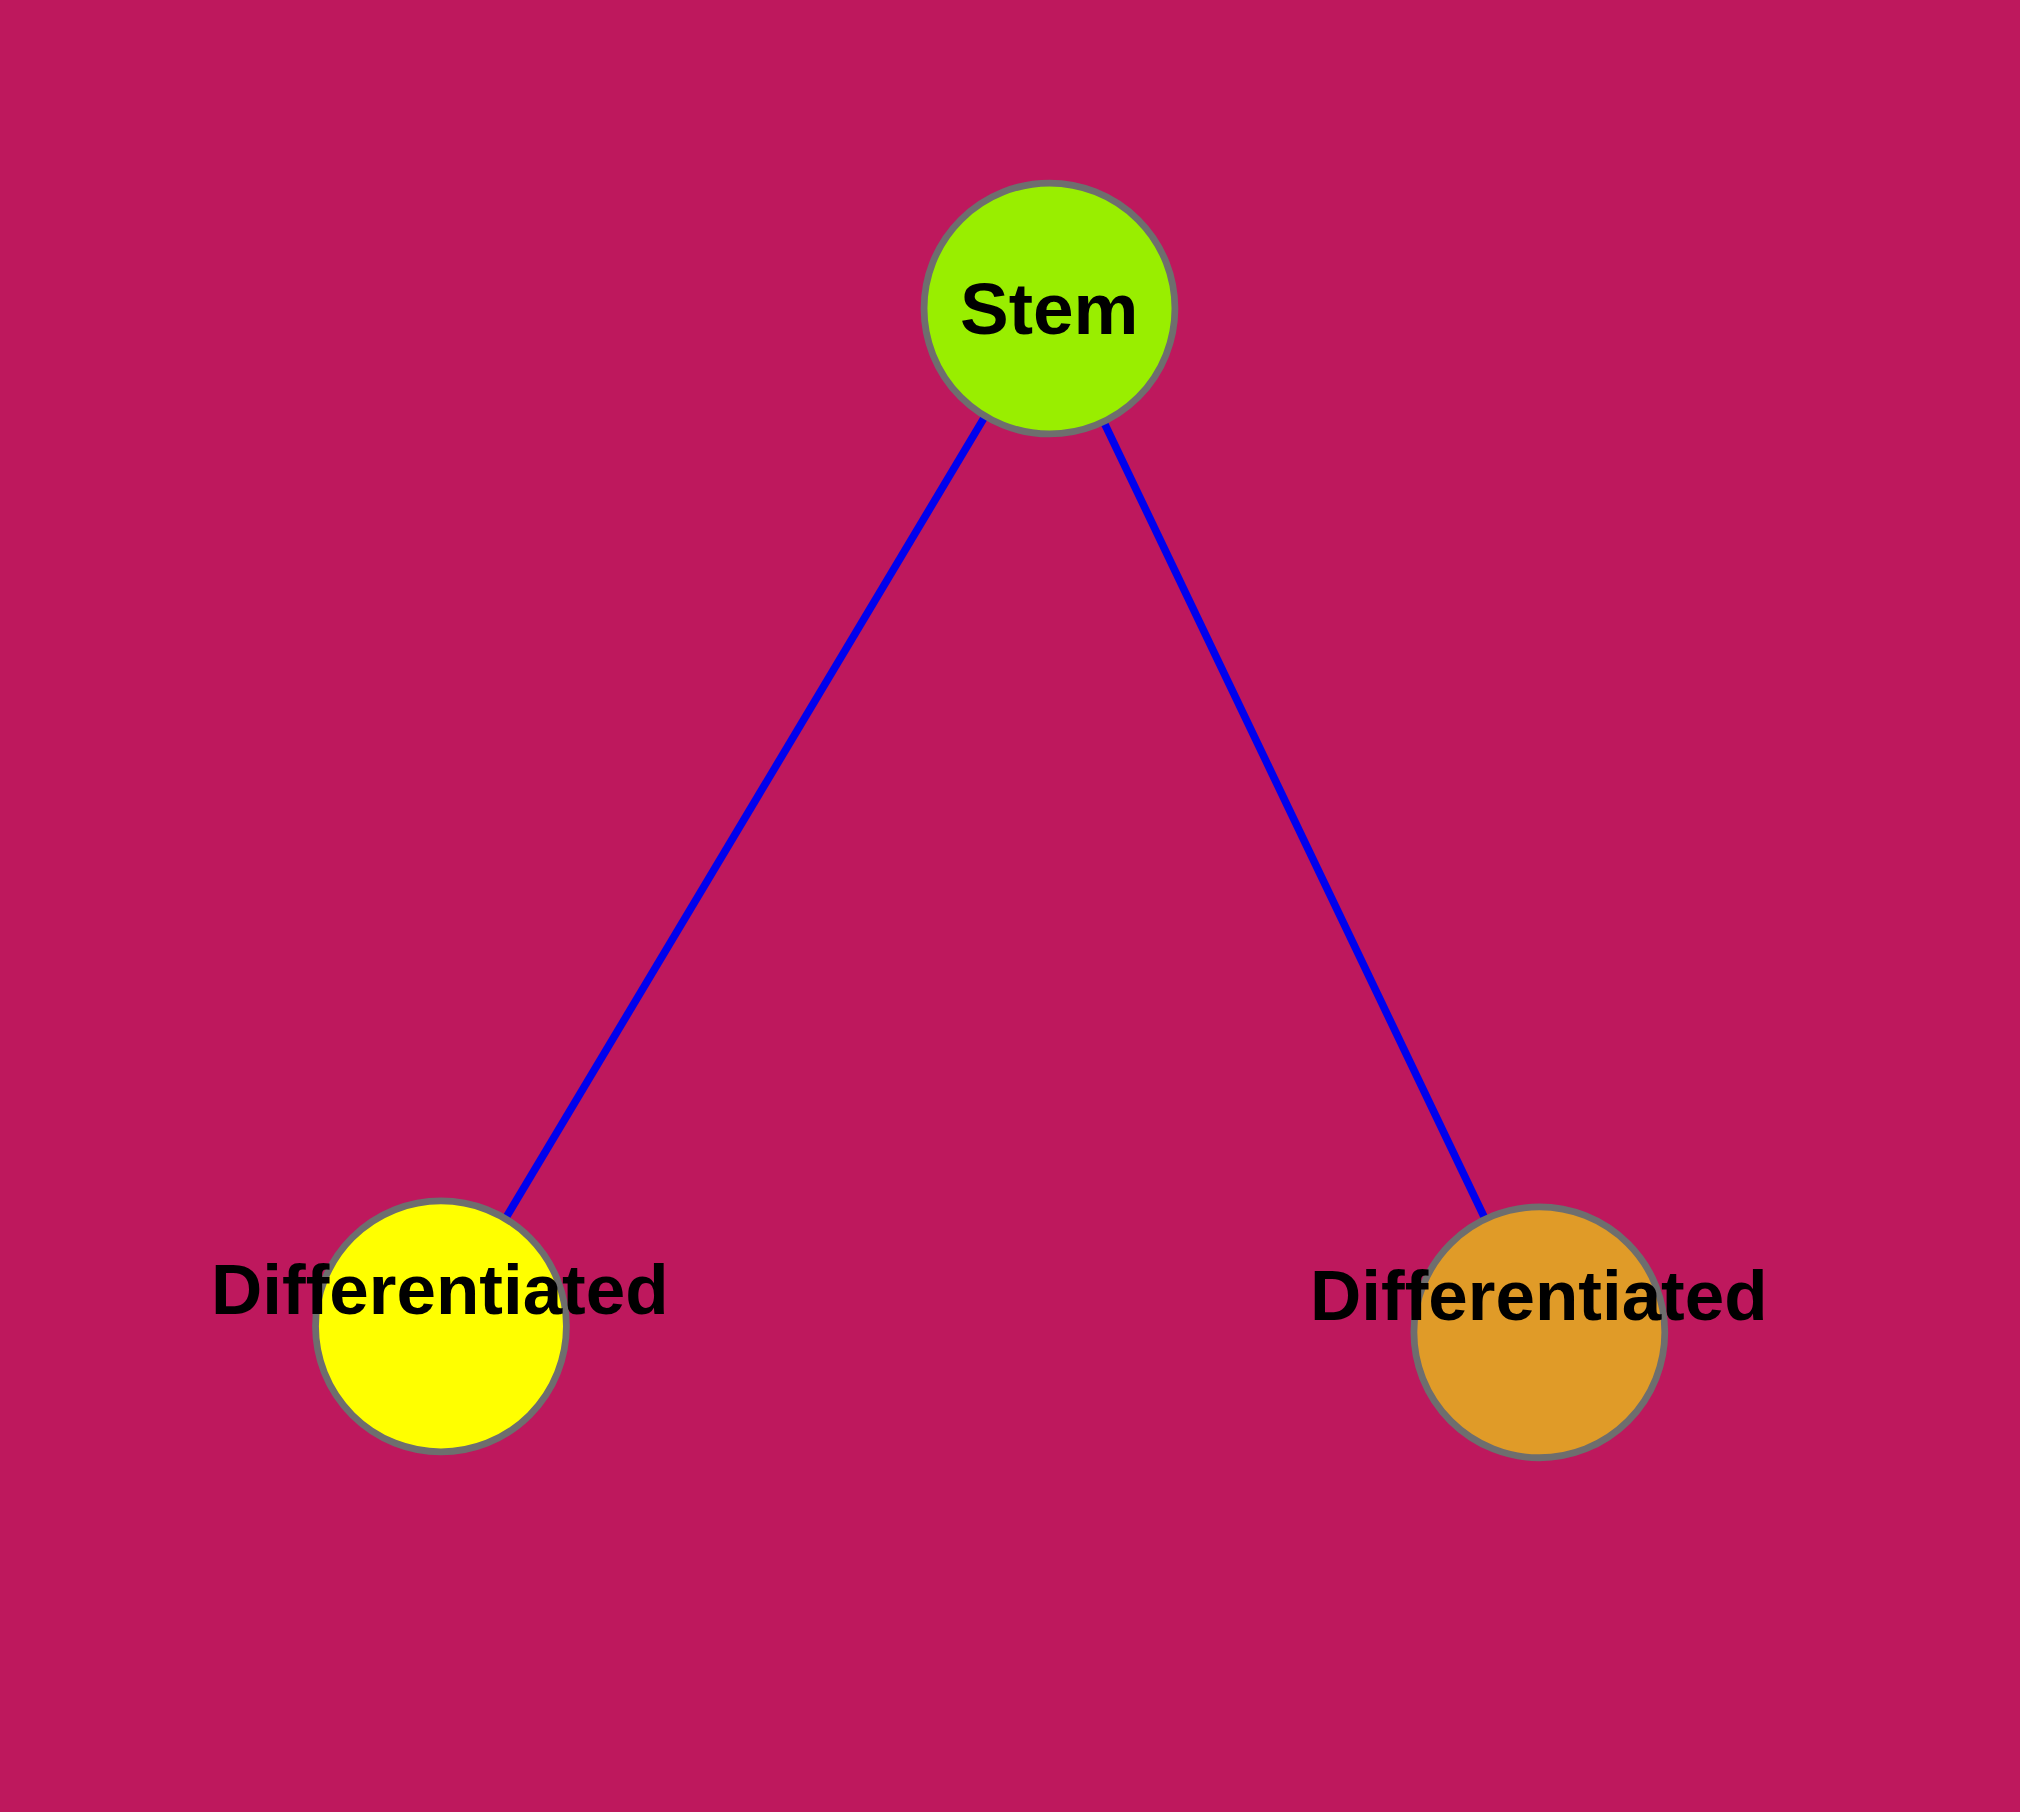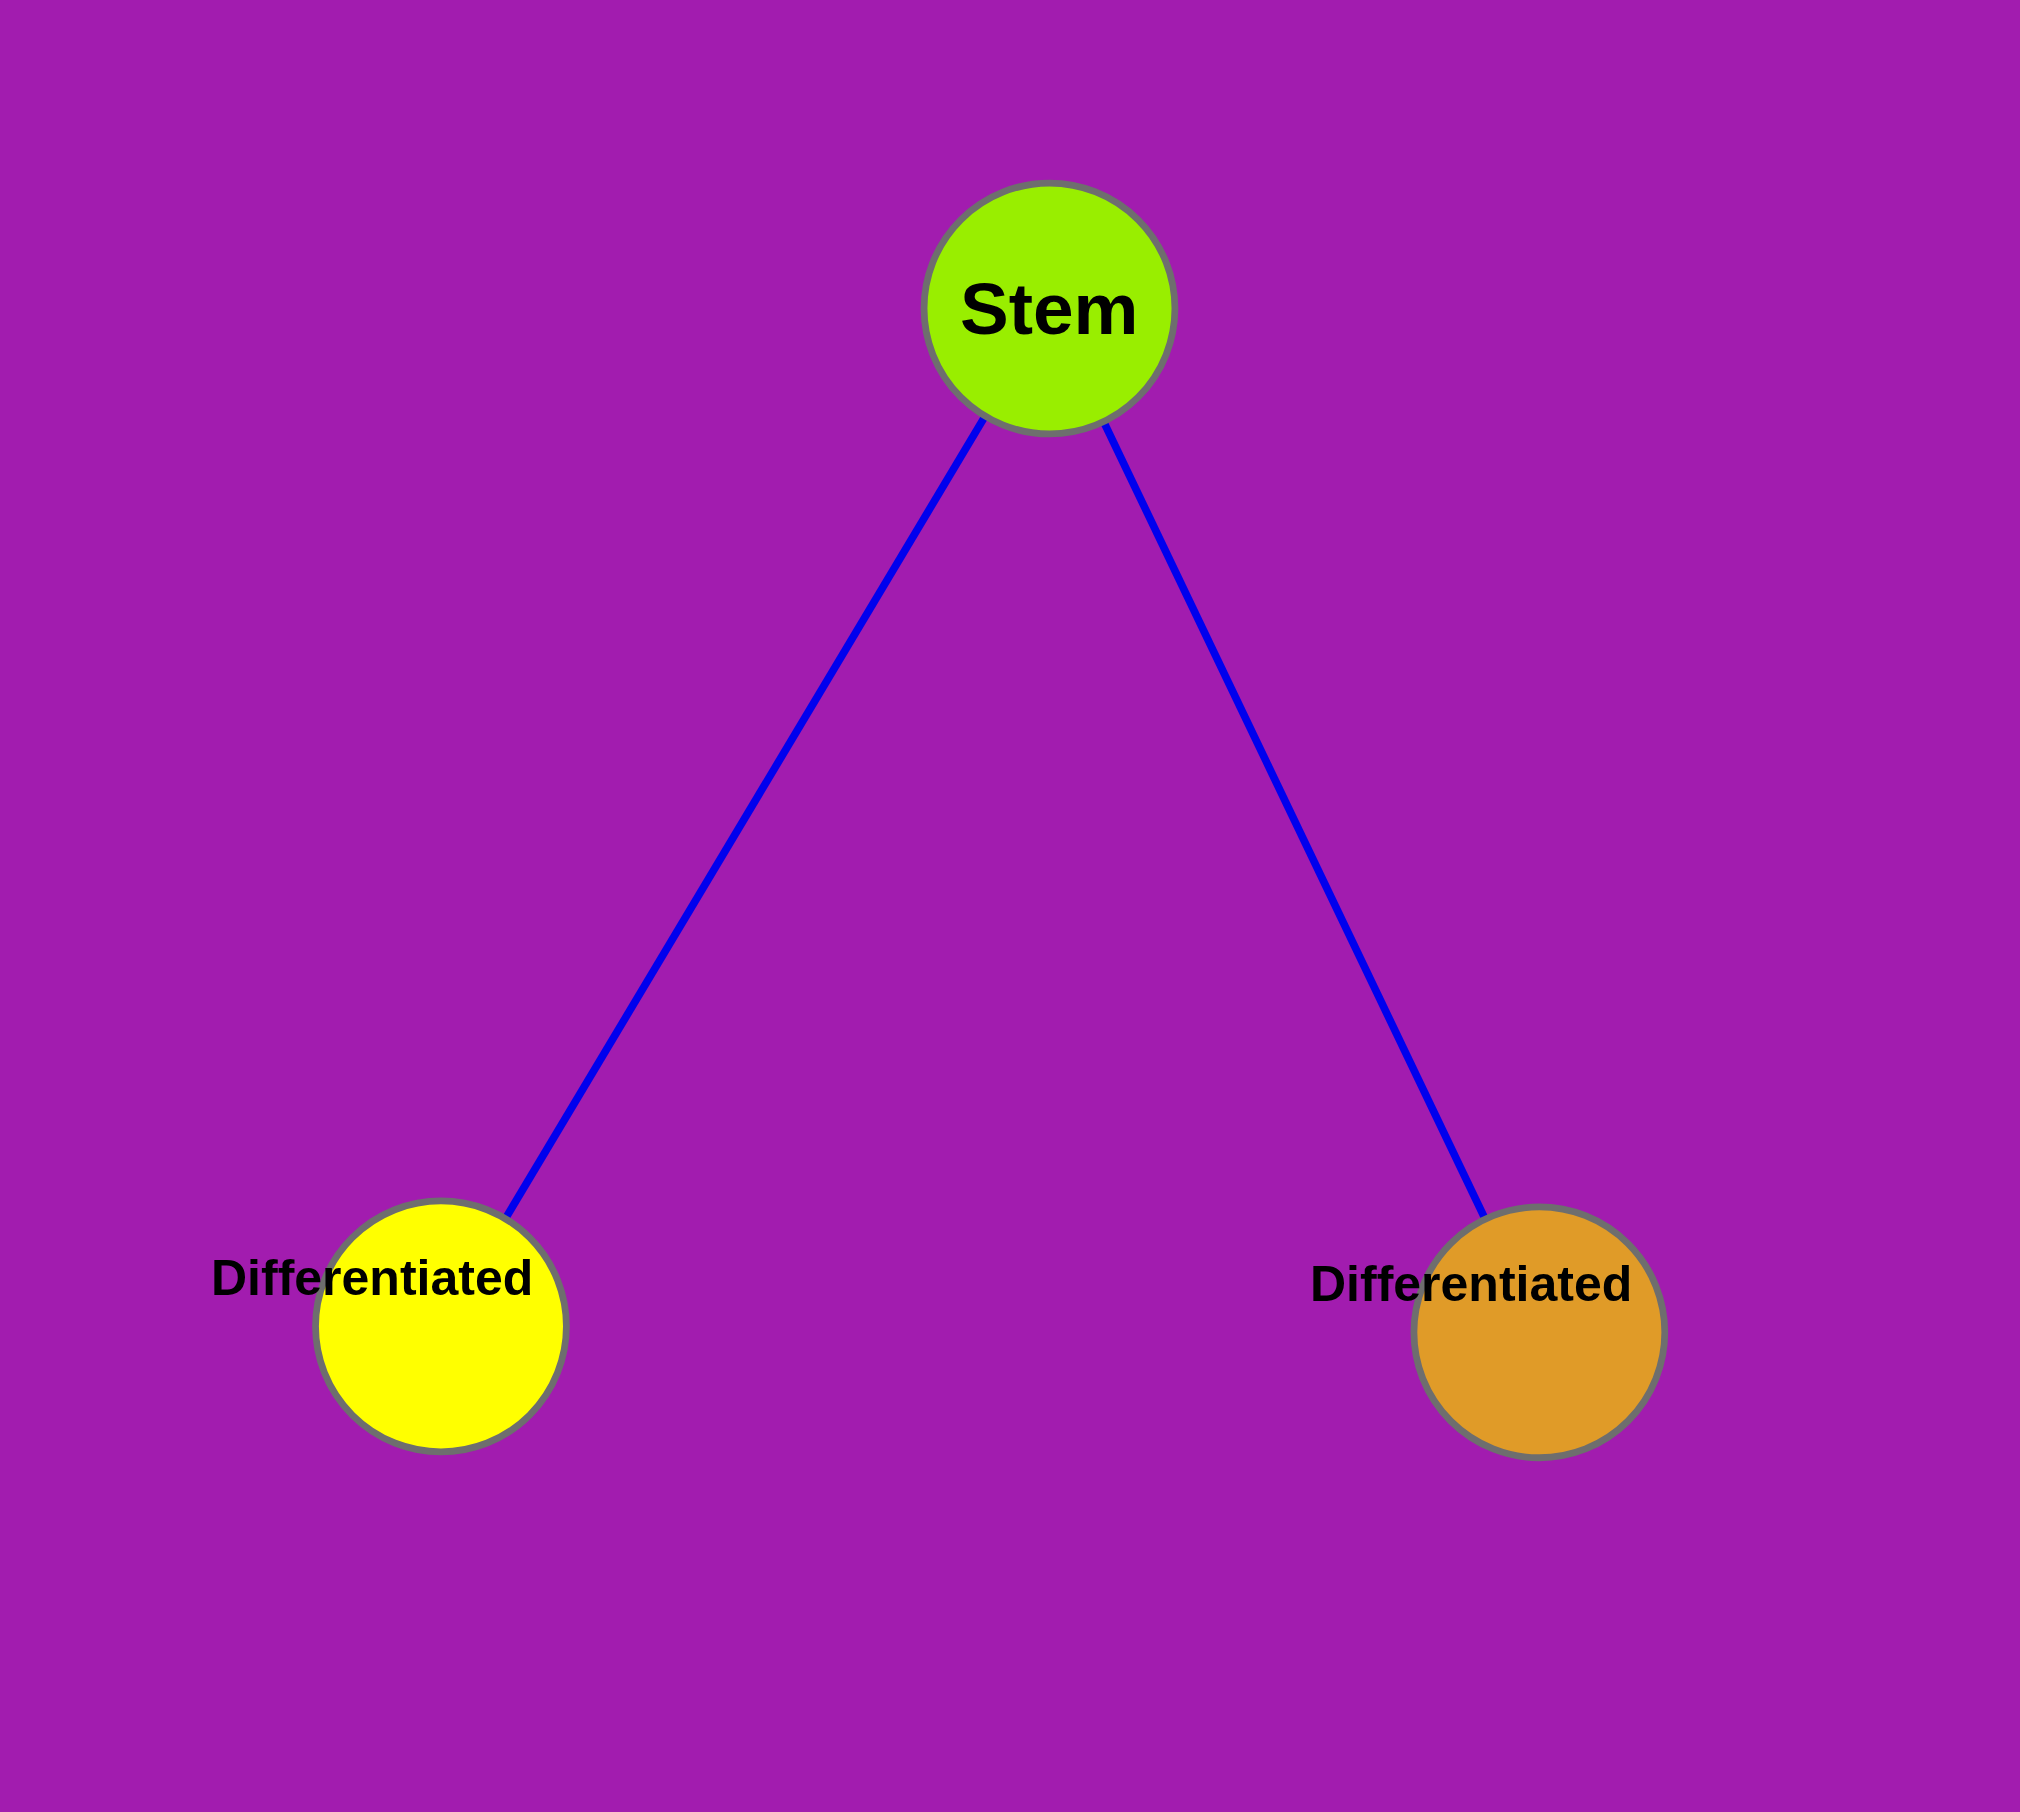--- a/index.html
+++ b/index.html
@@ -30,27 +30,27 @@
     text-align: center;
     white-space: pre;
     line-height: 1.03;
     pointer-events: none;
     -webkit-font-smoothing: antialiased;
   }
   .node-label.one-line {
     font-size: 73px;
   }
   .node-label.two-line {
-    font-size: 50px;
+    font-size: 71px;
   }
 </style>
 </head>
 <body>
 
-<div id="stage" style="width: 2021px; height: 1812px; background: #a21caf;">
+<div id="stage" style="width: 2021px; height: 1812px; background: #be185d;">
 
   <svg id="graph-svg" viewBox="0 0 2384 2138" xmlns="http://www.w3.org/2000/svg" style="width: 2021px; height: 1812px;">
     <g id="edge-layer">
         <line x1="1238" y1="364" x2="520" y2="1565" stroke="#0000ee" stroke-width="9" stroke-linecap="butt"></line>
         <line x1="1238" y1="364" x2="1816" y2="1572" stroke="#0000ee" stroke-width="9" stroke-linecap="butt"></line>
       </g>
     <g id="node-layer">
         <circle cx="1238" cy="364" r="148" fill="#99ee00" stroke="#6e6e6e" stroke-width="8"></circle>
         <circle cx="520" cy="1565" r="148" fill="#ffff00" stroke="#6e6e6e" stroke-width="8"></circle>
         <circle cx="1816" cy="1572" r="148" fill="#e09b28" stroke="#6e6e6e" stroke-width="8"></circle>

